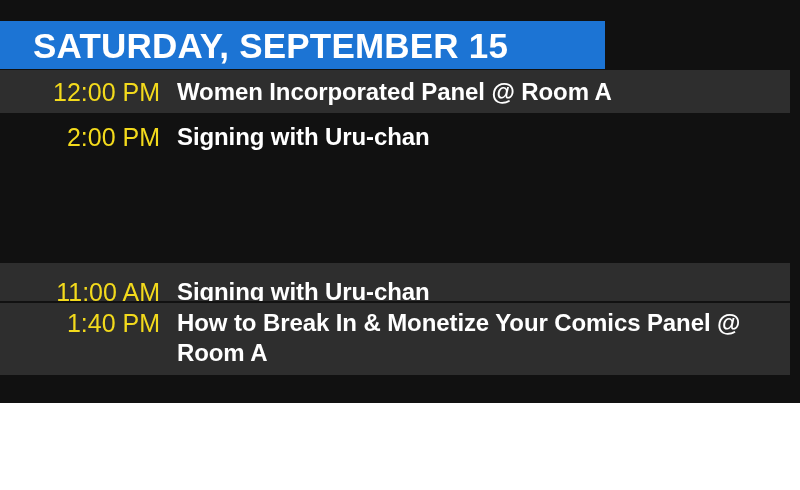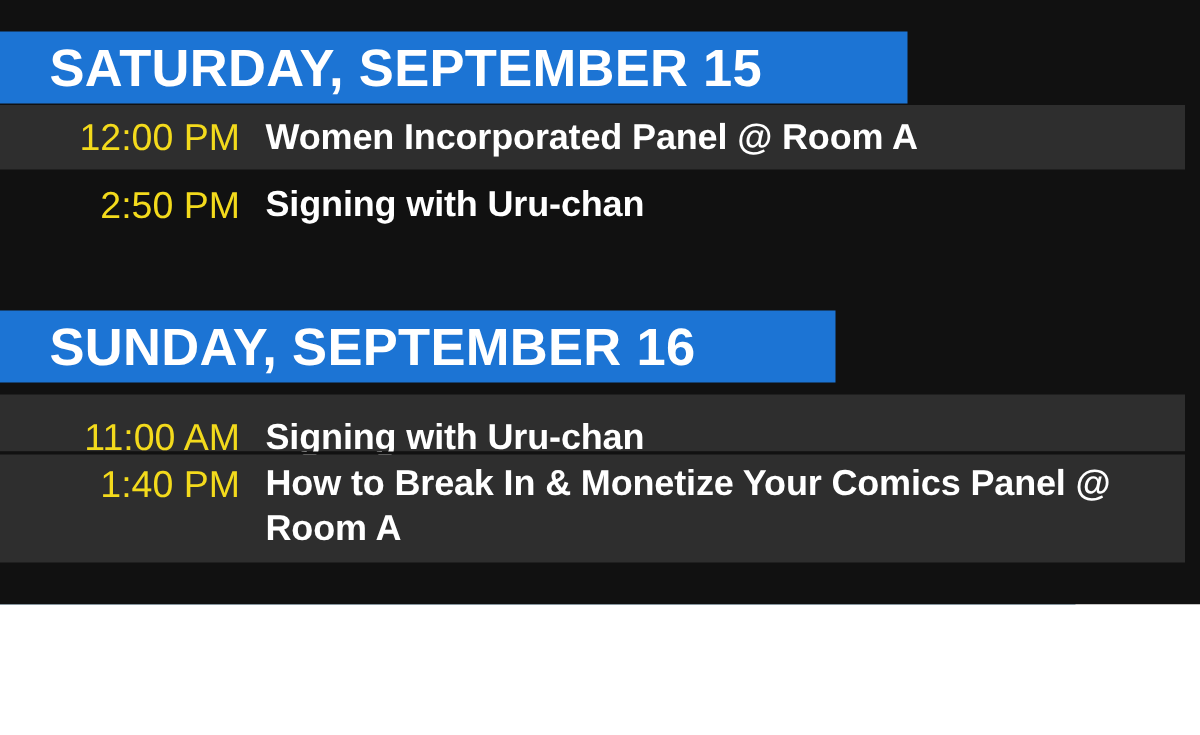--- a/index.html
+++ b/index.html
@@ -12,21 +12,21 @@
     width: 800px;
     height: 490px;
     font-family: "Liberation Sans", sans-serif;
     overflow: hidden;
   }
 
   #schedule-root {
     position: relative;
     width: 717px;
     height: 490px;
-    background: #0c4a6e;
+    background: #7f1d1d;
   }
 
   
   .stage {
     position: absolute;
     left: 0;
     top: 0;
     width: 800px;
     height: 403px;
     background: #111111;
@@ -121,27 +121,24 @@
     <div class="day-header" style="top:21px; left:0; width:605px;">
       <span class="day-header-label">SATURDAY, SEPTEMBER 15</span>
     </div>
 
     <div class="event-row banded" style="top:70px; height:43px; padding-top:7px;">
       <span class="event-time">12:00 PM</span>
       <span class="event-title bold">Women Incorporated Panel @ Room A</span>
     </div>
 
     <div class="event-row plain" style="top:118px; height:42px; padding-top:4px;">
-      <span class="event-time">2:50 PM</span>
+      <span class="event-time">2:00 PM</span>
       <span class="event-title regular">Signing with Uru-chan</span>
     </div>
 
-    <div class="day-header" style="top:207px; left:0; width:557px;">
-      <span class="day-header-label">SUNDAY, SEPTEMBER 16</span>
-    </div>
 
     <div class="event-row banded" style="top:263px; height:38px; padding-top:14px;">
       <span class="event-time">11:00 AM</span>
       <span class="event-title regular">Signing with Uru-chan</span>
     </div>
 
     <div class="row-divider" style="top:301px;"></div>
 
     <div class="event-row banded" style="top:303px; height:72px; padding-top:5px;">
       <span class="event-time">1:40 PM</span>

